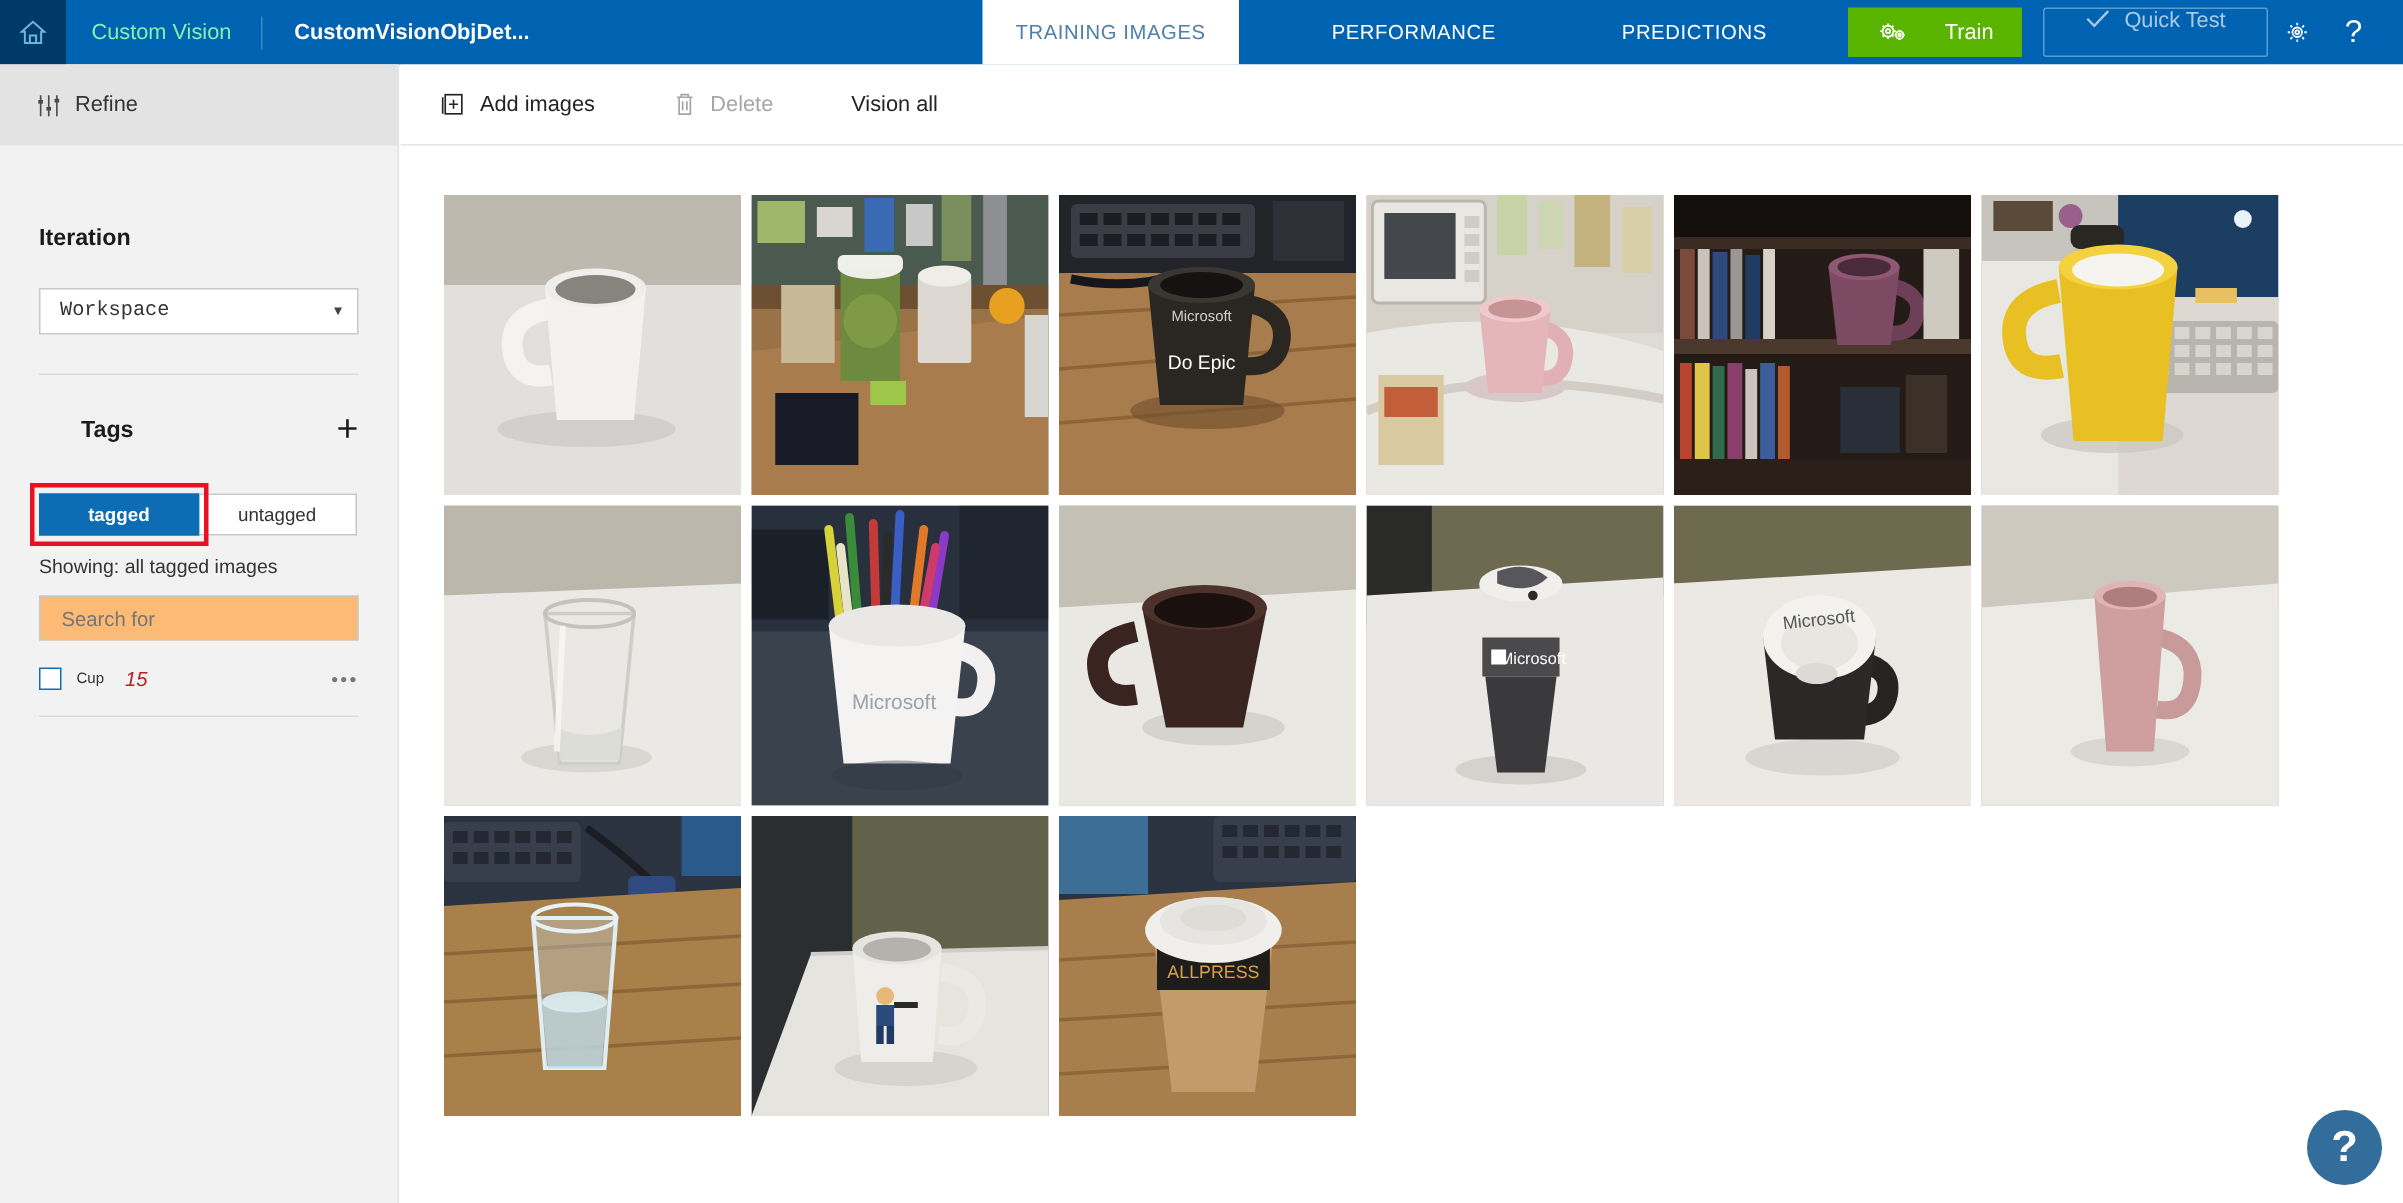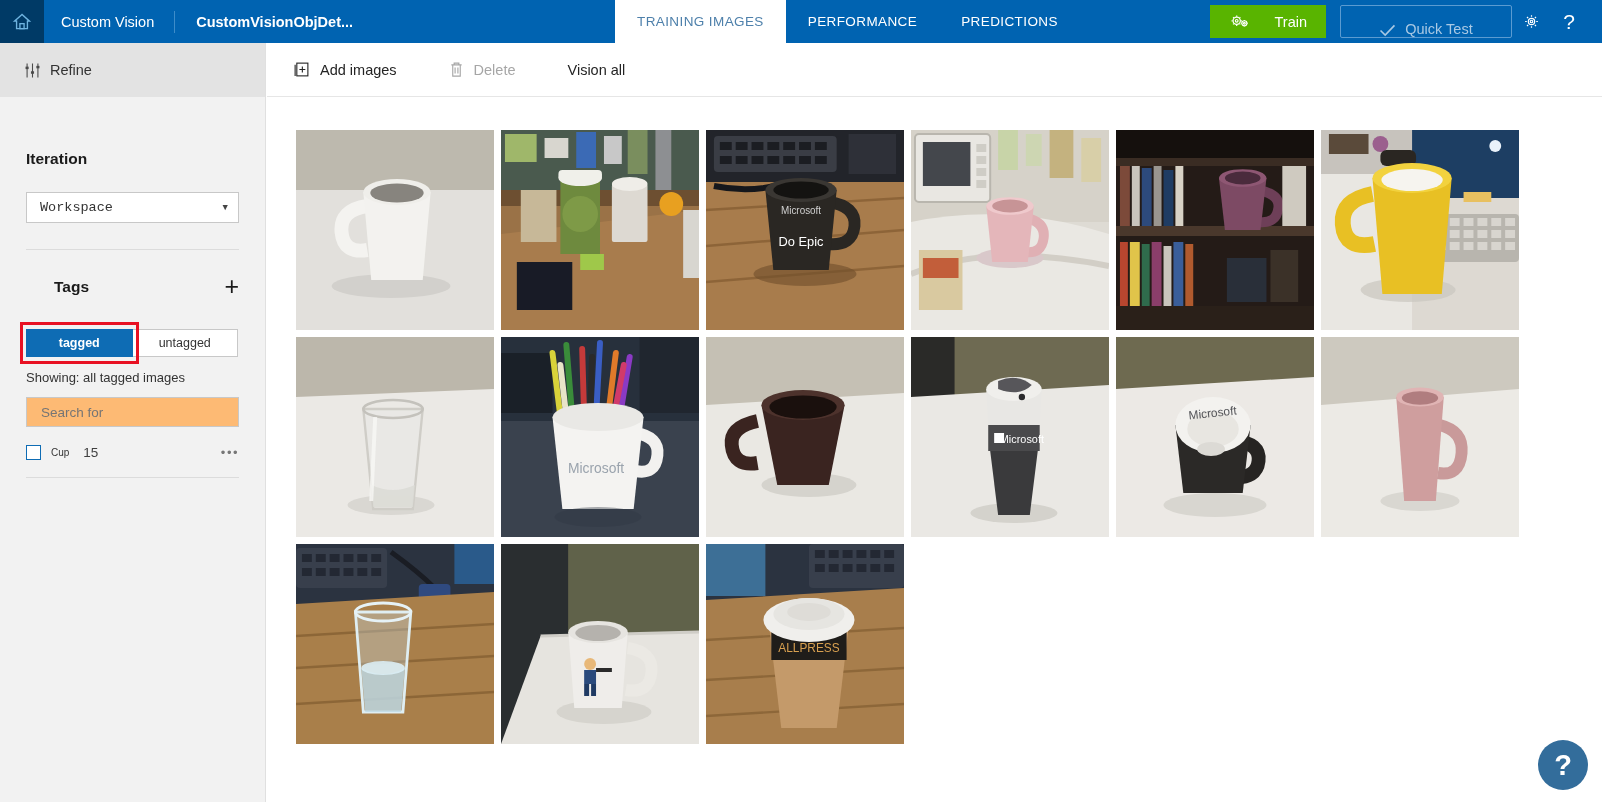--- a/index.html
+++ b/index.html
@@ -21,21 +21,21 @@
   }
   .home-cell {
     width: 44px; height: 43px;
     background: #003A66;
     display: flex; align-items: center; justify-content: center;
     cursor: pointer;
   }
   .brand {
     display: flex; align-items: center; height: 43px;
     padding-left: 17px;
-    color: #ffffff; font-size: 14.5px;
+    color: #86efac; font-size: 14.5px;
     cursor: pointer;
   }
   .brand-divider {
     width: 1px; height: 22px; background: #3d8cc9;
     margin: 0 0 0 20px; align-self: center;
   }
   .project-name {
     display: flex; align-items: center; height: 43px;
     padding-left: 21px;
     color: #ffffff; font-size: 14.5px; font-weight: bold;
@@ -43,40 +43,40 @@
   }
 
   .tabs {
     position: absolute; left: 615px; top: 0;
     height: 43px; display: flex; align-items: stretch;
   }
   .tab {
     display: flex; align-items: center; justify-content: center;
     padding: 0 22px;
     color: #ffffff; font-size: 13.5px; letter-spacing: 0.4px;
-    cursor: pointer; height: 43px;
+    cursor: pointer; height: 43px; margin-left: 40px;
   }
   .tab.active {
     background: #ffffff; color: #4e80ab;
   }
 
   .header-right {
     position: absolute; right: 0; top: 0; height: 43px;
     display: flex; align-items: center; padding-right: 14px;
   }
   .btn-train {
     display: flex; align-items: center; gap: 25px;
     height: 33px; padding: 0 19px;
     background: #59B400; color: #ffffff;
     font-size: 14.5px; cursor: pointer;
     border: none;
   }
   .btn-quicktest {
-    display: flex; align-items: flex-end; justify-content: center; gap: 9px;
-    height: 33px; width: 172px; margin-left: 14px;
+    display: flex; align-items: flex-start; justify-content: center; gap: 9px;
+    height: 33px; width: 150px; margin-left: 14px;
     border: 1px solid #5b9bd1; color: #a9c9e4;
     font-size: 14.5px; cursor: pointer; background: transparent;
     border-radius: 2px;
   }
   .hdr-icon {
     display: flex; align-items: center; justify-content: center;
     width: 38px; height: 43px; color: #ffffff; cursor: pointer;
   }
   .hdr-icon.qmark { font-size: 21px; }
 
@@ -164,21 +164,21 @@
   .tag-row {
     margin-top: 14px; height: 22px;
     display: flex; align-items: center; gap: 10px;
     cursor: pointer;
   }
   .tag-cb {
     width: 15px; height: 15px; border: 1px solid #0E6CB4;
     background: #ffffff; flex: none;
   }
   .tag-name { font-size: 10px; color: #333333; }
-  .tag-count { font-size: 13.5px; color: #404040; margin-left: 4px; }
+  .tag-count { font-size: 13.5px; color: #b91c1c; margin-left: 4px; font-style: italic; }
   .tag-dots {
     margin-left: auto; color: #777; letter-spacing: 1.5px;
     font-size: 13px; cursor: pointer;
   }
   .tag-hr { margin: 14px 0 0 0; height: 1px; background: #dcdcdc; }
 
   
   .main {
     position: absolute; left: 267px; top: 43px;
     width: 1335px; height: 759px; background: #ffffff;

